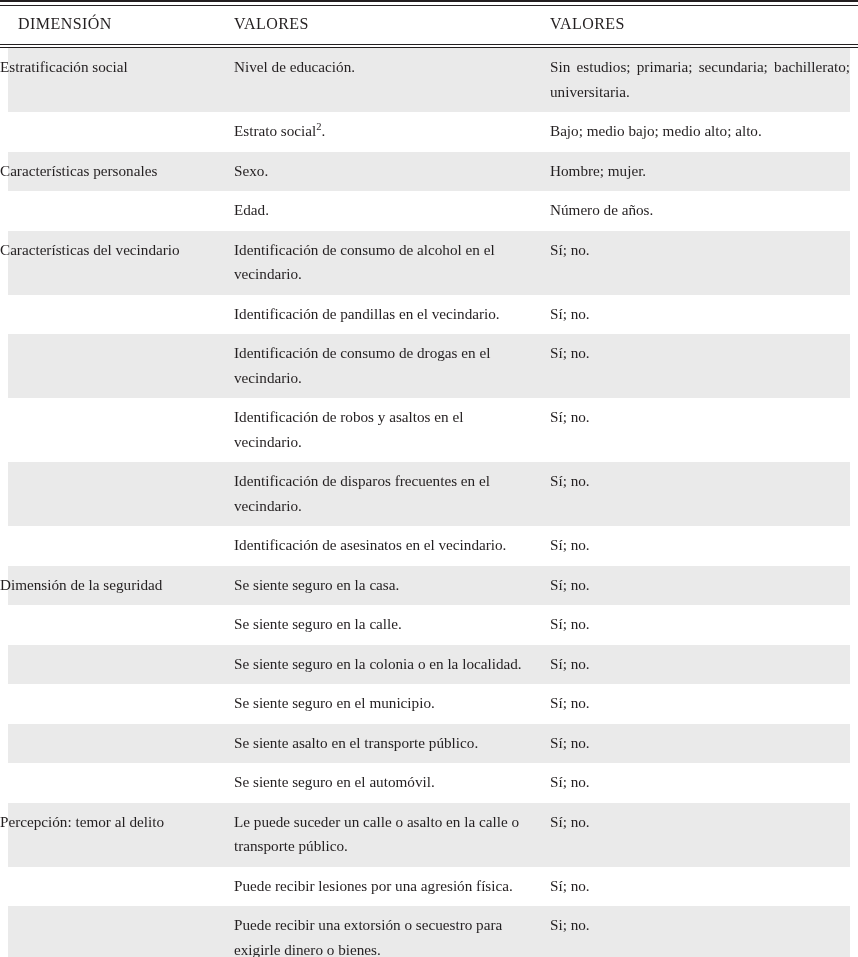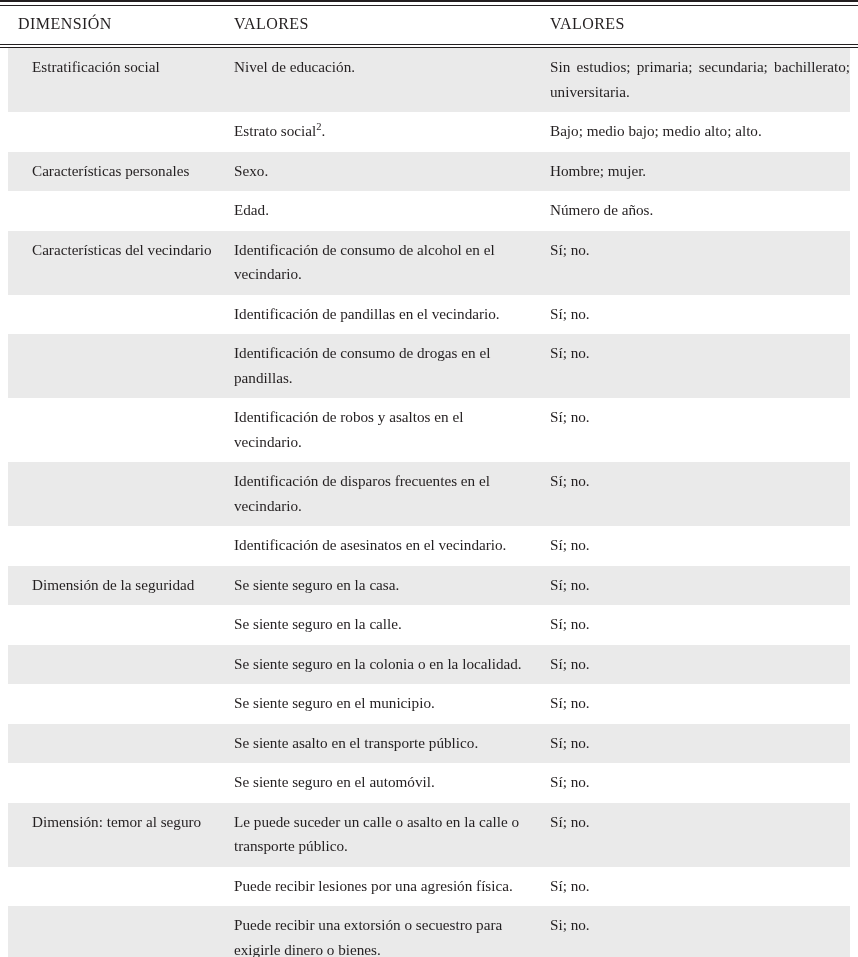--- a/index.html
+++ b/index.html
@@ -62,21 +62,21 @@
   col.c-var   { width: 316px; }
   col.c-val   { width: 308px; }
 
   tbody td {
     vertical-align: top;
     padding: 7px 0 8px 0;
     line-height: 24.5px;
     font-size: 15.2px;
   }
   tbody td.cell-dim {
-    padding-left: 32px;
+    padding-left: 0;
     padding-right: 10px;
   }
   tbody td.cell-var {
     padding-left: 0;
     padding-right: 22px;
     margin-top: 47px;
   }
   tbody td.cell-val {
     padding-left: 0;
     padding-right: 8px;
@@ -164,21 +164,21 @@
           <td class="cell-var">Identificación de consumo de alcohol en el vecindario.</td>
           <td class="cell-val">Sí; no.</td>
         </tr>
         <tr>
           <td class="cell-dim"></td>
           <td class="cell-var">Identificación de pandillas en el vecindario.</td>
           <td class="cell-val">Sí; no.</td>
         </tr>
         <tr class="shaded">
           <td class="cell-dim"></td>
-          <td class="cell-var">Identificación de consumo de drogas en el pandillas.</td>
+          <td class="cell-var">Identificación de consumo de drogas en el vecindario.</td>
           <td class="cell-val">Sí; no.</td>
         </tr>
         <tr>
           <td class="cell-dim"></td>
           <td class="cell-var">Identificación de robos y asaltos en el vecindario.</td>
           <td class="cell-val">Sí; no.</td>
         </tr>
         <tr class="shaded">
           <td class="cell-dim"></td>
           <td class="cell-var">Identificación de disparos frecuentes en el vecindario.</td>
@@ -213,21 +213,21 @@
           <td class="cell-dim"></td>
           <td class="cell-var">Se siente asalto en el transporte público.</td>
           <td class="cell-val">Sí; no.</td>
         </tr>
         <tr>
           <td class="cell-dim"></td>
           <td class="cell-var">Se siente seguro en el automóvil.</td>
           <td class="cell-val">Sí; no.</td>
         </tr>
         <tr class="shaded">
-          <td class="cell-dim">Dimensión: temor al seguro</td>
+          <td class="cell-dim">Percepción: temor al delito</td>
           <td class="cell-var">Le puede suceder un calle o asalto en la calle o transporte público.</td>
           <td class="cell-val">Sí; no.</td>
         </tr>
         <tr>
           <td class="cell-dim"></td>
           <td class="cell-var">Puede recibir lesiones por una agresión física.</td>
           <td class="cell-val">Sí; no.</td>
         </tr>
         <tr class="shaded">
           <td class="cell-dim"></td>

